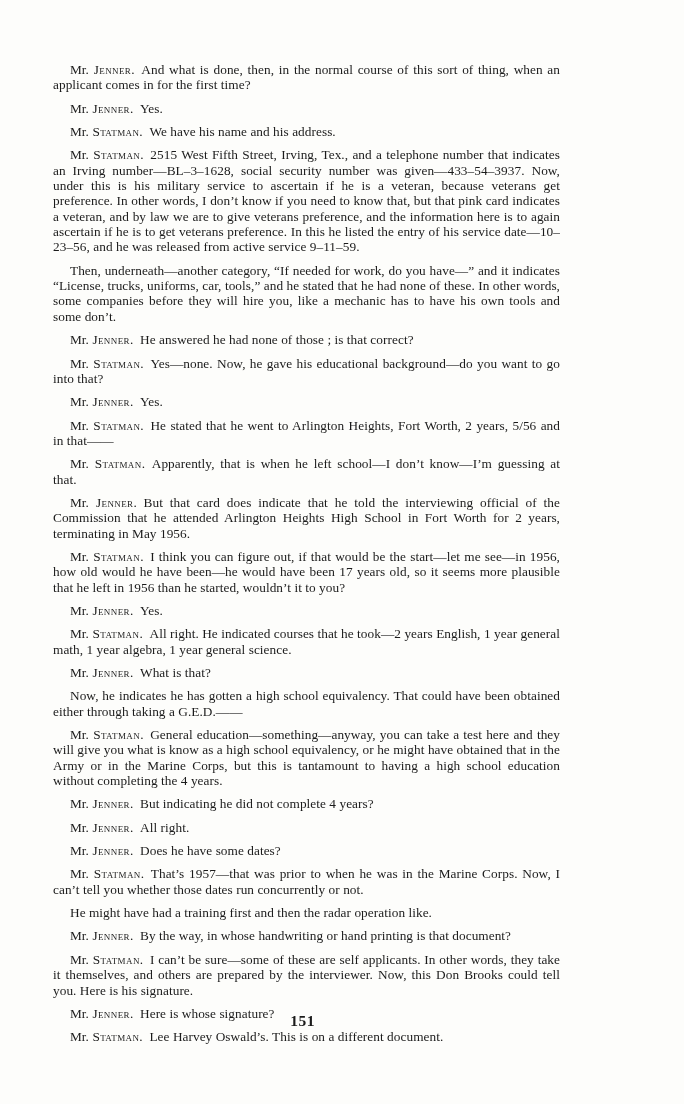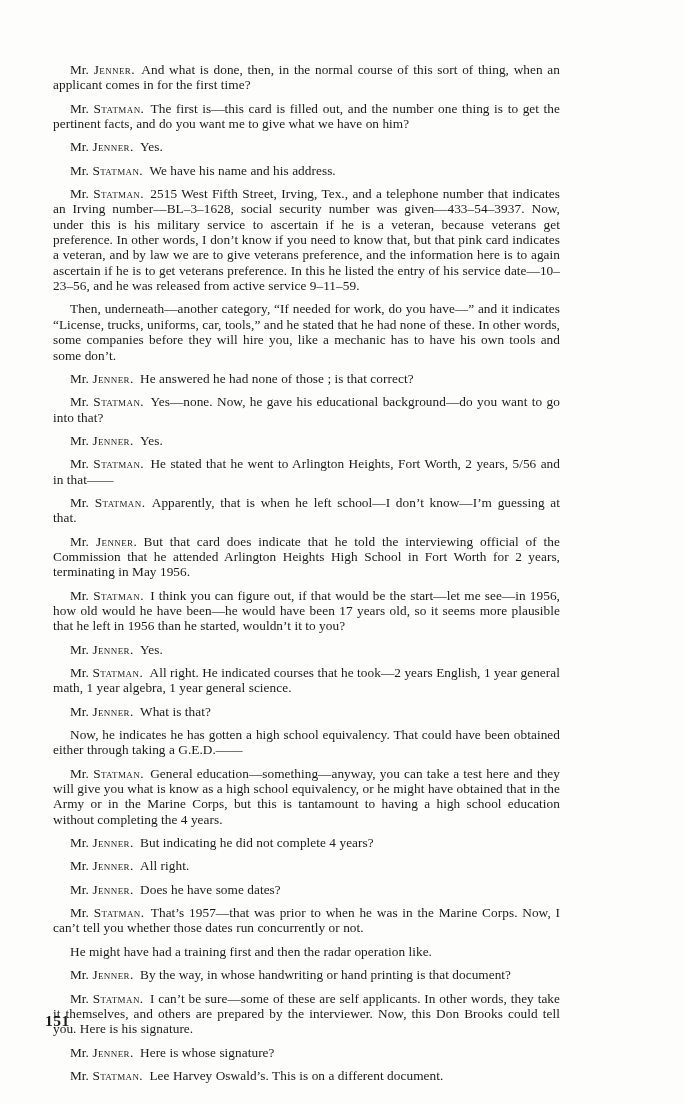--- a/index.html
+++ b/index.html
@@ -33,35 +33,34 @@
   }
   .speaker .smallcaps {
     font-variant: small-caps;
     letter-spacing: 0.4px;
   }
   .page-number {
     position: absolute;
     left: 45px;
     top: 1012px;
     width: 523px;
-    text-align: left;
+    text-align: center;
     padding-right: 8px;
     box-sizing: border-box;
     font-size: 15.5px;
     font-weight: bold;
     letter-spacing: 0.5px;
   }
 </style>
 </head>
 <body>
 
 <div class="page">
   <div class="text-block">
       <p class="para"><span class="speaker">Mr. <span class="smallcaps">Jenner</span>.</span> And what is done, then, in the normal course of this sort of thing, when an applicant comes in for the first time?</p>
-      <p class="para"><span class="speaker">Mr. <span class="smallcaps">Statman</span>.</span> The first is—this card is filled out, and the number one thing is to get the pertinent facts, and do you want me to give what we have on him?</p>
       <p class="para"><span class="speaker">Mr. <span class="smallcaps">Jenner</span>.</span> Yes.</p>
       <p class="para"><span class="speaker">Mr. <span class="smallcaps">Statman</span>.</span> We have his name and his address.</p>
       <p class="para"><span class="speaker">Mr. <span class="smallcaps">Statman</span>.</span> 2515 West Fifth Street, Irving, Tex., and a telephone number that indicates an Irving number—BL–3–1628, social security number was given—433–54–3937.  Now, under this is his military service to ascertain if he is a veteran, because veterans get preference.  In other words, I don’t know if you need to know that, but that pink card indicates a veteran, and by law we are to give veterans preference, and the information here is to again ascertain if he is to get veterans preference.  In this he listed the entry of his service date—10–23–56, and he was released from active service 9–11–59.</p>
       <p class="para">Then, underneath—another category, “If needed for work, do you have—” and it indicates “License, trucks, uniforms, car, tools,” and he stated that he had none of these.  In other words, some companies before they will hire you, like a mechanic has to have his own tools and some don’t.</p>
       <p class="para"><span class="speaker">Mr. <span class="smallcaps">Jenner</span>.</span> He answered he had none of those ; is that correct?</p>
       <p class="para"><span class="speaker">Mr. <span class="smallcaps">Statman</span>.</span> Yes—none.  Now, he gave his educational background—do you want to go into that?</p>
       <p class="para"><span class="speaker">Mr. <span class="smallcaps">Jenner</span>.</span> Yes.</p>
       <p class="para"><span class="speaker">Mr. <span class="smallcaps">Statman</span>.</span> He stated that he went to Arlington Heights, Fort Worth, 2 years, 5/56 and in that——</p>
       <p class="para"><span class="speaker">Mr. <span class="smallcaps">Statman</span>.</span> Apparently, that is when he left school—I don’t know—I’m guessing at that.</p>
       <p class="para"><span class="speaker">Mr. <span class="smallcaps">Jenner</span>.</span> But that card does indicate that he told the interviewing official of the Commission that he attended Arlington Heights High School in Fort Worth for 2 years, terminating in May 1956.</p>

